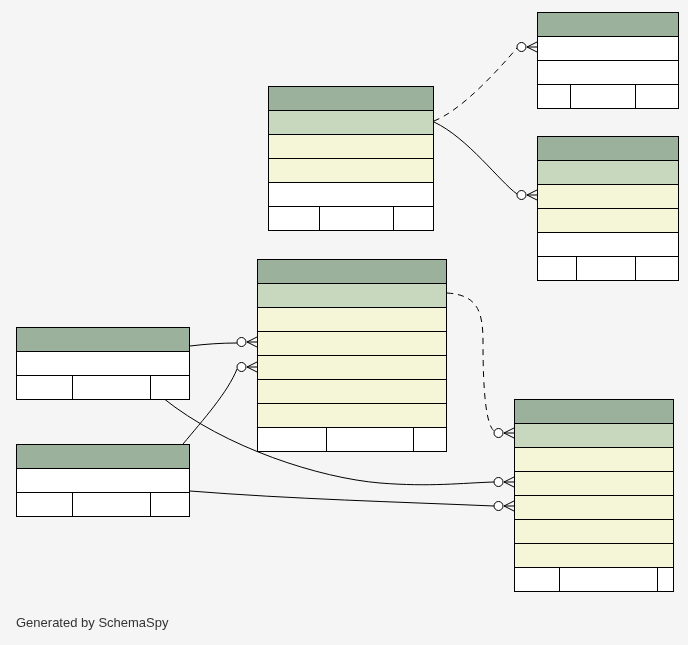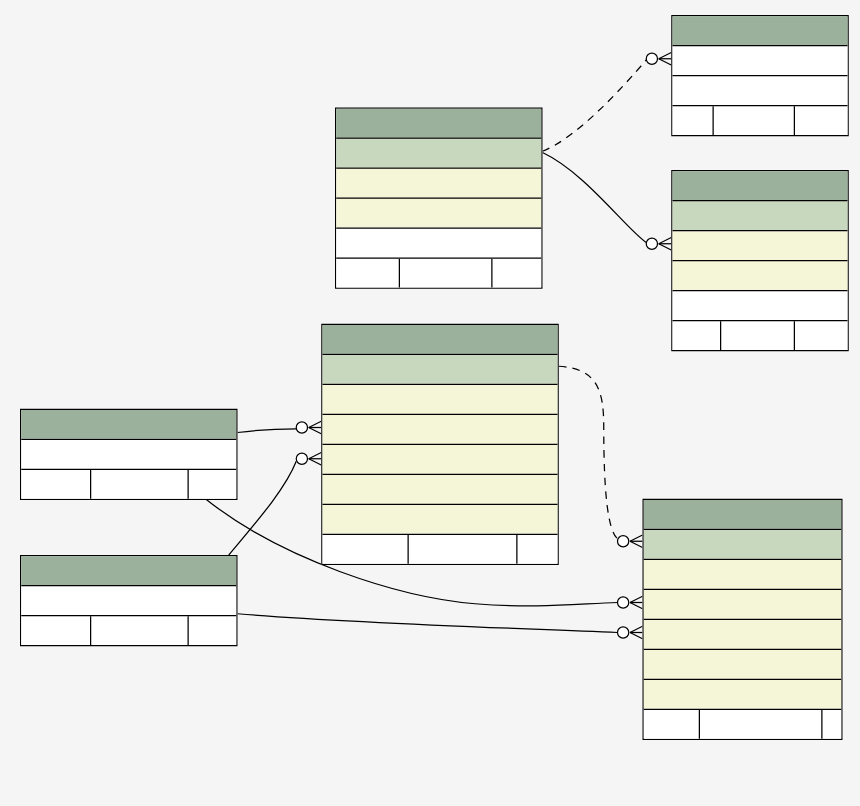--- a/index.html
+++ b/index.html
@@ -212,13 +212,14 @@
         <div class="col-row" style="background: rgb(245, 245, 216);"></div>
         <div class="col-row" style="background: rgb(245, 245, 216);"></div>
         <div class="col-row" style="background: rgb(245, 245, 216);"></div>
         <div class="tbl-footer">
           <div class="footer-cell align-left" style="width: 44px;"></div>
           <div class="footer-cell align-mid" style="width: 98px;"></div>
           <div class="footer-cell align-right last"></div>
         </div>
       </div>
     </div>
+  <div id="caption">Generated by SchemaSpy</div>
 </div>
 
 </body></html>

